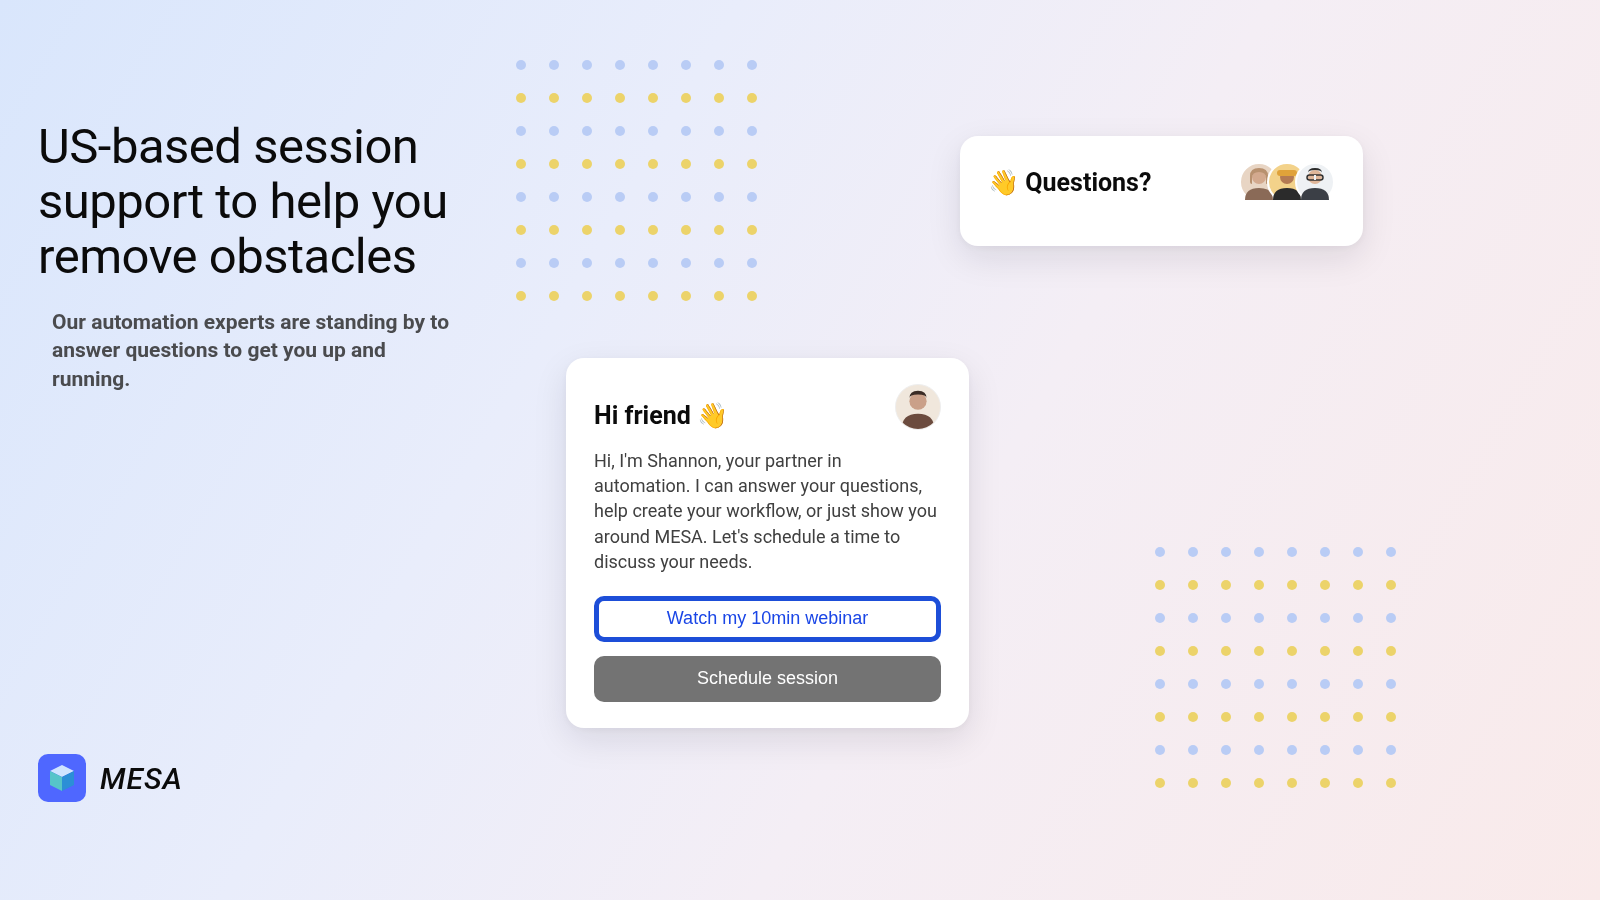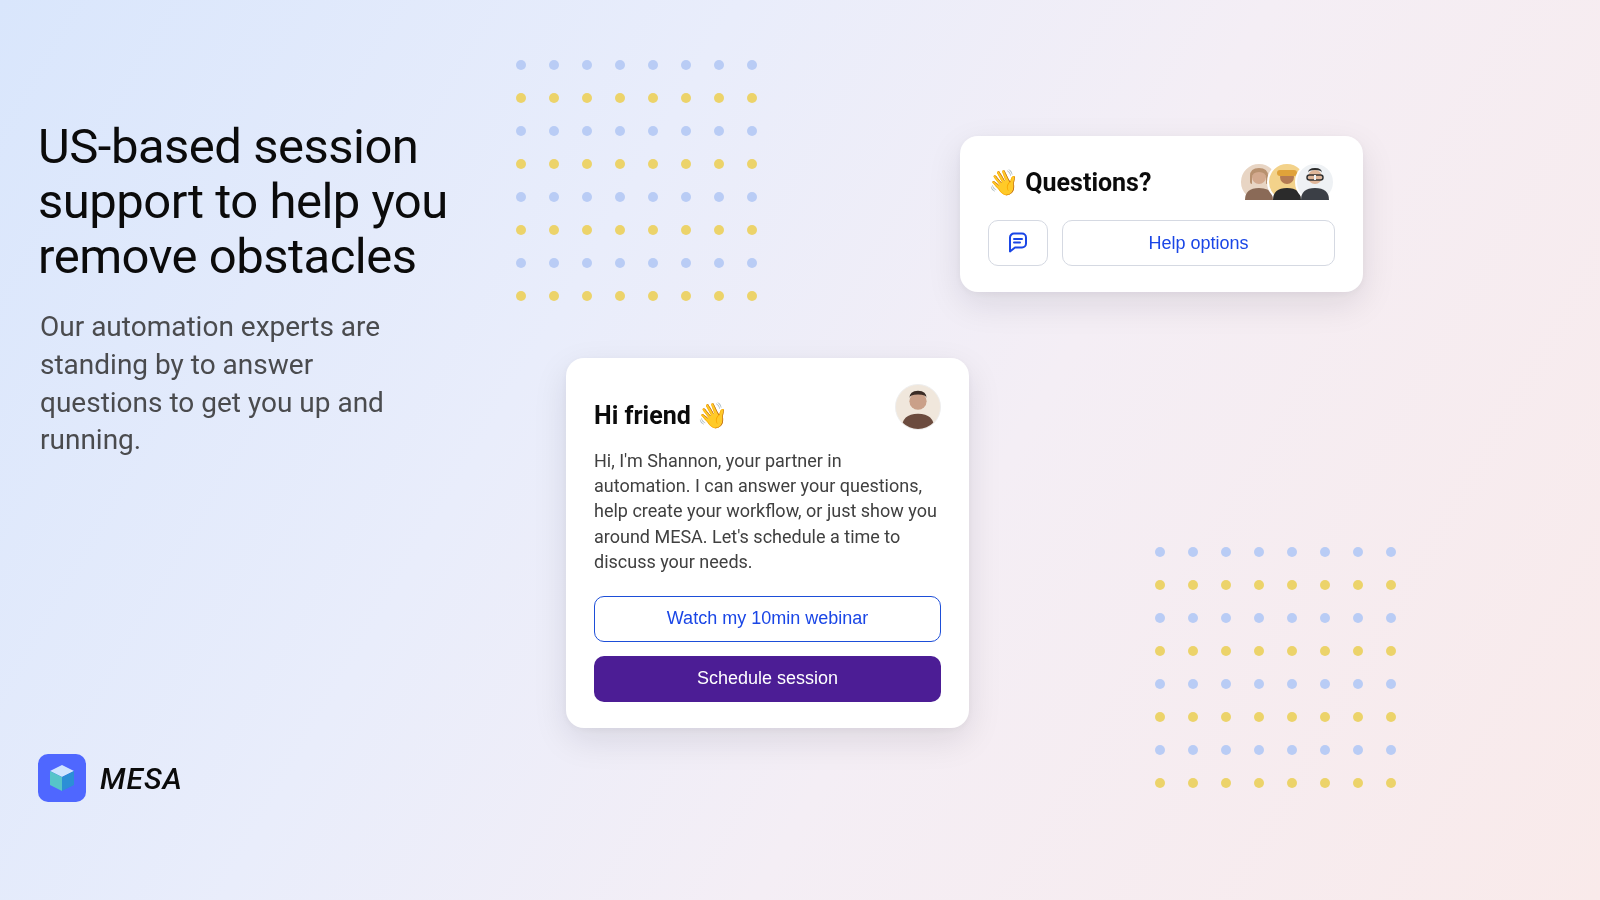--- a/index.html
+++ b/index.html
@@ -19,26 +19,26 @@
       width: 440px;
       font-size: 49px;
       line-height: 1.12;
       font-weight: 400;
       color: #0b0b0b;
       letter-spacing: -0.5px;
     }
 
     .hero-subtext {
       position: absolute;
-      left: 40px;
+      left: 52px;
       top: 308px;
       width: 400px;
-      font-size: 28px;
+      font-size: 21px;
       line-height: 1.35;
-      font-weight: 400;
+      font-weight: 700;
       color: #4a4b4e;
     }
 
     .brand {
       position: absolute;
       left: 38px;
       bottom: 98px;
       display: flex;
       align-items: center;
       gap: 14px;
@@ -77,22 +77,22 @@
     .card-hi {
       left: 566px; top: 358px;
       width: 403px;
     }
     .card-hi .card-head { display: flex; align-items: flex-end; justify-content: space-between; margin-bottom: 18px; }
     .card-hi .card-title { font-size: 25px; font-weight: 700; color: #0b0b0b; display: flex; align-items: center; gap: 8px; }
     .avatar { width: 46px; height: 46px; border-radius: 50%; background: #f2ece6; overflow: hidden; display: flex; align-items: center; justify-content: center; border: 1px solid #eee; }
     .card-body { font-size: 18px; line-height: 1.4; color: #404040; margin-bottom: 22px; }
 
     .btn { width: 100%; border-radius: 10px; height: 46px; display: flex; align-items: center; justify-content: center; font-size: 18px; font-weight: 500; cursor: pointer; }
-    .btn-outline { background: #fff; color: #1a46e6; border: 1px solid #1d4ed8; }
-    .btn-primary { background: #4c1d95; color: #fff; border: none; margin-top: 14px; }
+    .btn-outline { background: #fff; color: #1a46e6; border: 5px solid #1d4ed8; }
+    .btn-primary { background: #737373; color: #fff; border: none; margin-top: 14px; }
 
     .card-q {
       left: 960px; top: 136px;
       width: 403px;
     }
     .card-q .card-head2 { display: flex; align-items: center; justify-content: space-between; margin-bottom: 18px; }
     .card-q .card-title2 { font-size: 25px; font-weight: 700; color: #0b0b0b; display: flex; align-items: center; gap: 8px; text-align: center; }
     .avatar-stack { display: flex; align-items: center; }
     .avatar-stack .sa { width: 40px; height: 40px; border-radius: 50%; border: 2px solid #fff; margin-left: -12px; display: flex; align-items: center; justify-content: center; }
     .avatar-stack .sa:first-child { margin-left: 0; }
@@ -293,25 +293,13 @@
         <svg width="36" height="36" viewBox="0 0 36 36">
             <circle cx="18" cy="13" r="7" fill="#e0b79a"></circle>
             <path d="M4 36 Q4 24 18 24 Q32 24 32 36 Z" fill="#3b3f46"></path>
             <rect x="10" y="11" width="16" height="5" rx="2.5" fill="none" stroke="#333" stroke-width="1.5"></rect>
             <line x1="18" y1="11" x2="18" y2="16" stroke="#eef1f4" stroke-width="2"></line>
             <path d="M11 9 Q11 4 18 4 Q25 4 25 9 Q25 6 18 6 Q11 6 11 9 Z" fill="#2b2b2b"></path>
           </svg>
       </span>
     </div>
   </div>
-  <div class="q-actions">
-    <button class="icon-btn">
-      <span>
-        <svg width="24" height="24" viewBox="0 0 24 24" fill="none" stroke="#1a46e6" stroke-width="2" stroke-linecap="round" stroke-linejoin="round">
-          <path d="M20 13.5a4 4 0 0 1-4 4H9l-5 4V7.5a4 4 0 0 1 4-4h8a4 4 0 0 1 4 4z"></path>
-          <line x1="8" y1="9" x2="16" y2="9"></line>
-          <line x1="8" y1="12.5" x2="14" y2="12.5"></line>
-        </svg>
-      </span>
-    </button>
-    <button class="btn-help">Help options</button>
-  </div>
 </div>
 
 </body></html>

